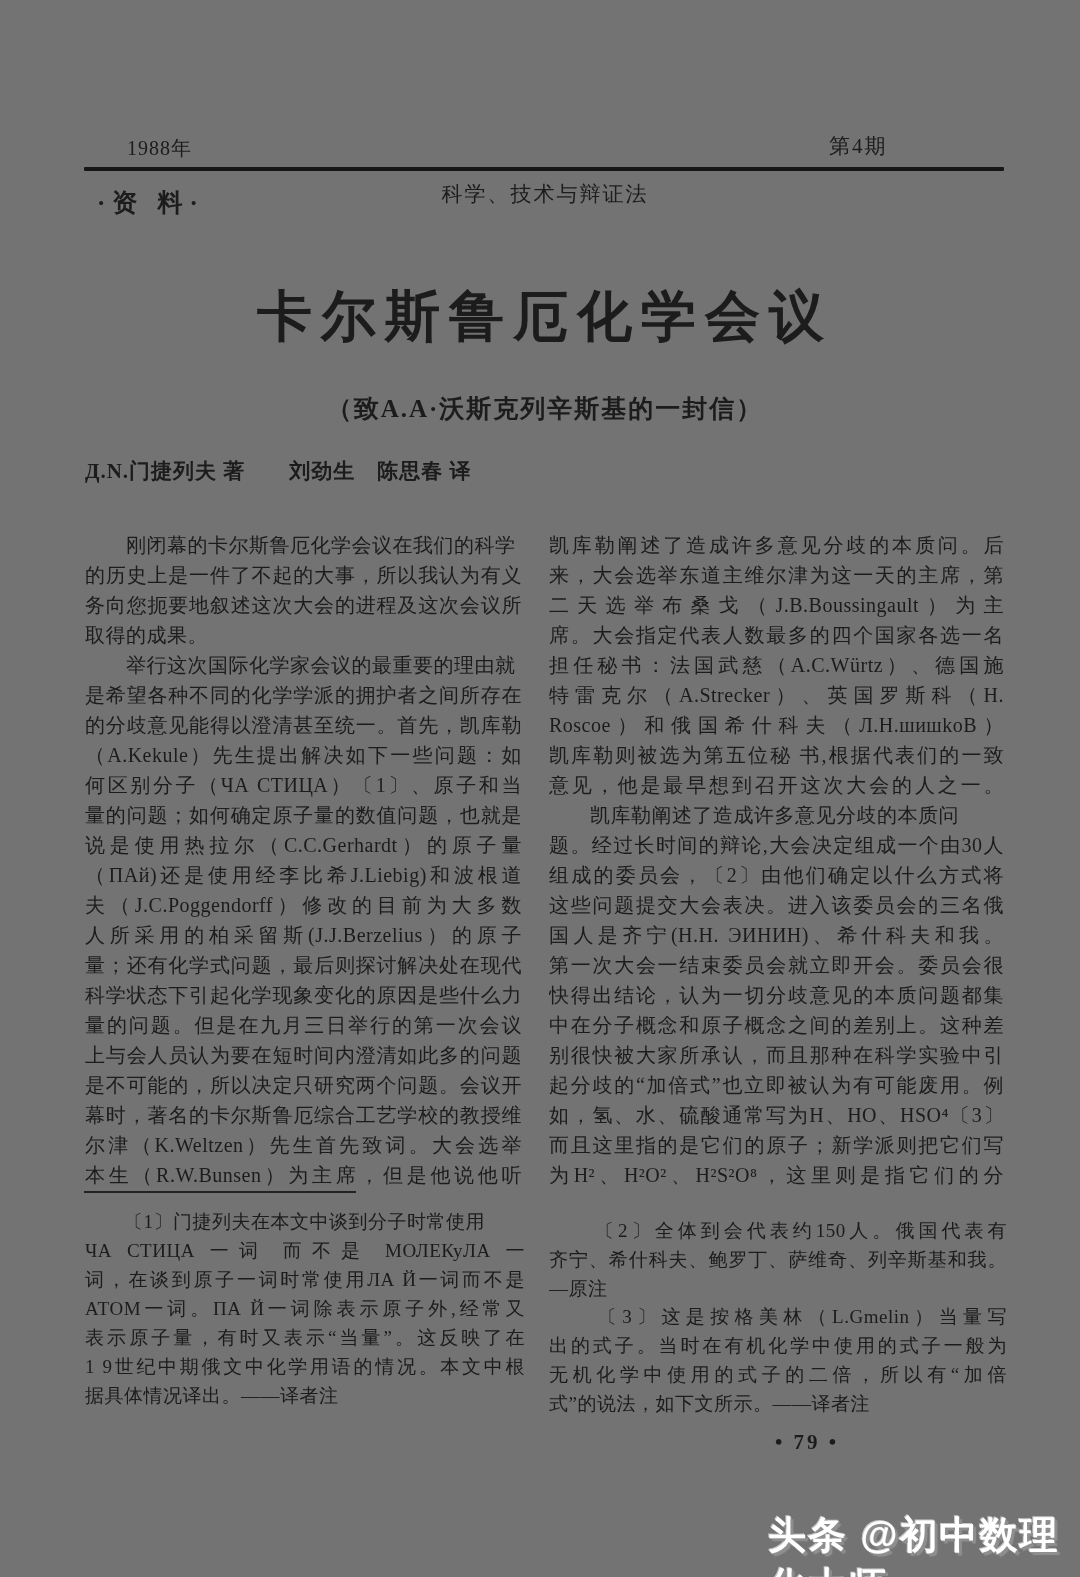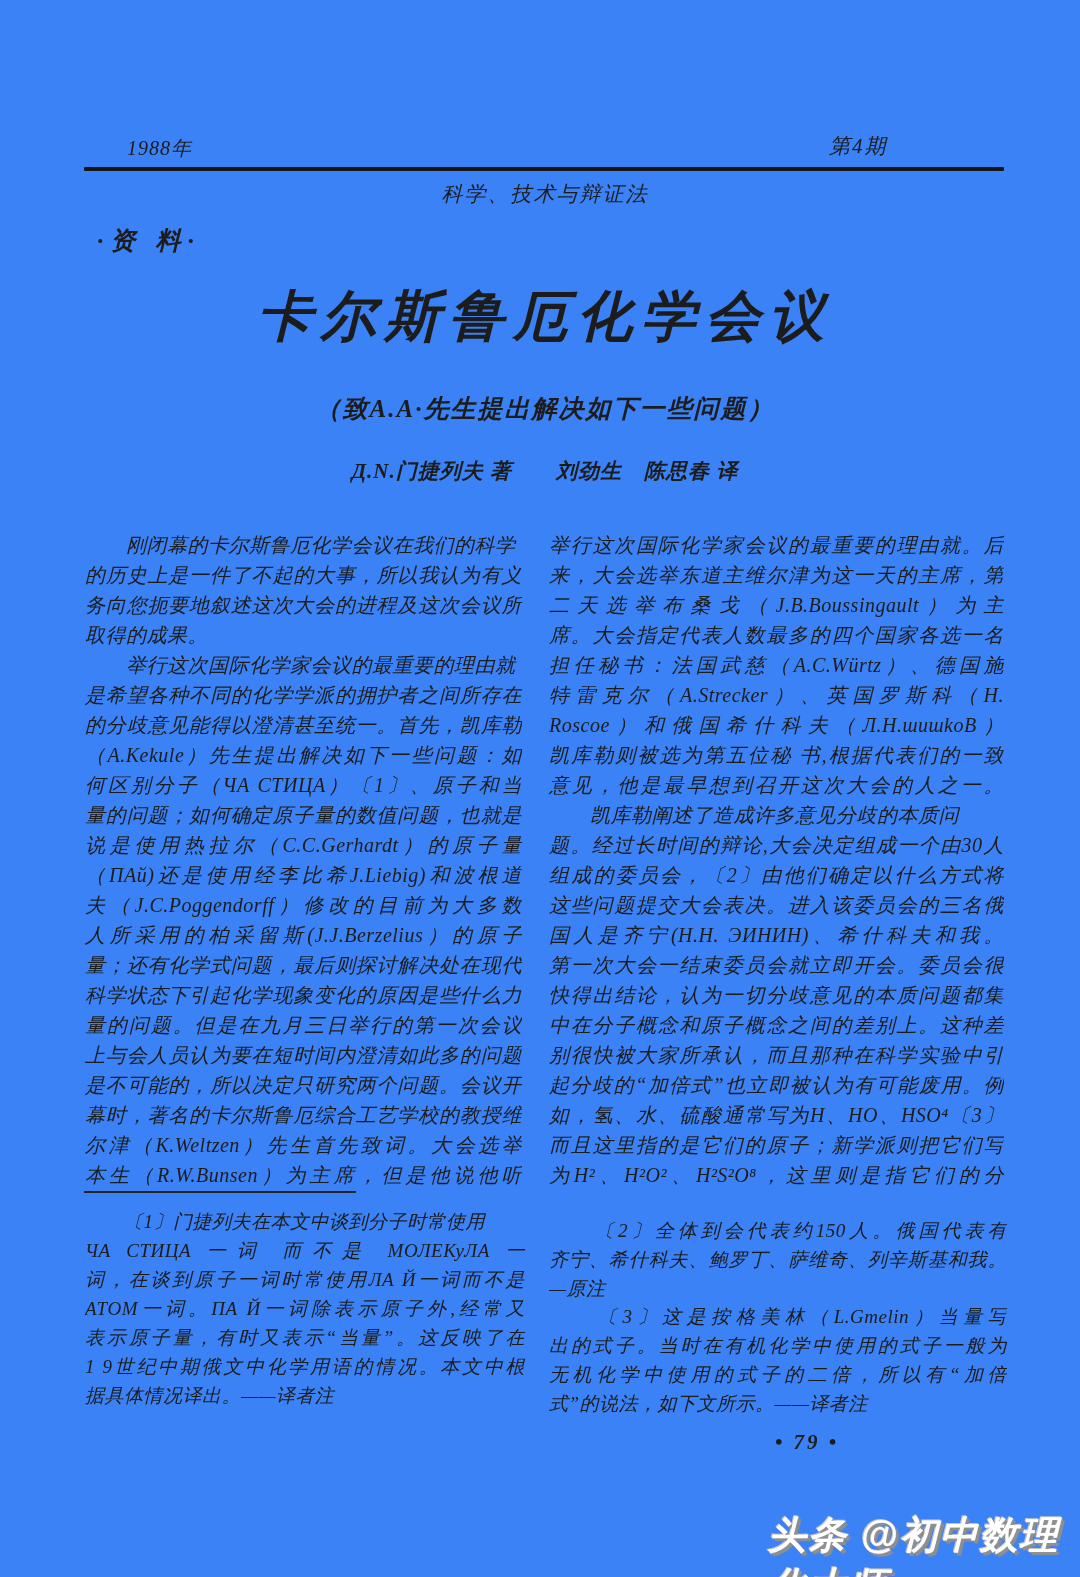--- a/index.html
+++ b/index.html
@@ -1,37 +1,36 @@
 <!DOCTYPE html>
 <html><head>
 <meta charset="utf-8">
 <style>
   html,body{margin:0;padding:0;background:#e8e8e6;}
   .page{
     position:relative;
     width:1080px;height:1577px;
     margin:0 auto;
-    background:#3b82f6;
+    background:#737373;
     font-family:"Liberation Serif","DejaVu Serif",serif;
     color:#1c1c1c;
     overflow:hidden;
-    font-style:italic;
   }
   
   .hdr-year{position:absolute;left:127px;top:135px;font-size:20px;letter-spacing:1px;}
   .hdr-journal{position:absolute;left:85px;width:920px;top:132px;text-align:center;font-size:21px;letter-spacing:2px;margin-top:48px;}
   .hdr-issue{position:absolute;left:829px;top:132px;font-size:21px;letter-spacing:2px;}
   .hdr-rule{position:absolute;left:84px;top:167px;width:920px;height:4px;background:#161616;border-radius:1px;}
-  .section-label{position:absolute;left:97px;top:186px;font-size:25px;font-weight:bold;letter-spacing:7px;margin-top:38px;}
+  .section-label{position:absolute;left:97px;top:186px;font-size:25px;font-weight:bold;letter-spacing:7px;}
   
   .title{position:absolute;left:85px;width:920px;top:280px;text-align:center;
          font-size:55px;font-weight:bold;letter-spacing:9px;}
   .subtitle{position:absolute;left:85px;width:920px;top:392px;text-align:center;
          font-size:25px;font-weight:bold;letter-spacing:2px;}
-  .byline{position:absolute;left:85px;width:920px;top:457px;text-align:center;
+  .byline{position:absolute;left:85px;width:920px;top:457px;text-align:left;
          font-size:21px;font-weight:bold;letter-spacing:1px;}
   
   .col-left{position:absolute;left:85px;top:530px;width:437px;}
   .col-right{position:absolute;left:549px;top:530px;width:455px;}
   .tline{height:30px;line-height:30px;font-size:20px;letter-spacing:0.5px;
          overflow:hidden;white-space:nowrap;text-align:left;}
   .tline.fill{white-space:normal;text-align:justify;text-align-last:justify;}
   .fnline{height:29px;line-height:29px;font-size:19px;letter-spacing:0.5px;
          overflow:hidden;white-space:nowrap;text-align:left;}
   .fnline.fill{white-space:normal;text-align:justify;text-align-last:justify;}
@@ -51,21 +50,21 @@
 <div class="page">
 
   <div class="hdr-year">1988年</div>
   <div class="hdr-journal">科学、技术与辩证法</div>
   <div class="hdr-issue">第4期</div>
   <div class="hdr-rule"></div>
 
   <div class="section-label">·资 料·</div>
 
   <div class="title">卡尔斯鲁厄化学会议</div>
-  <div class="subtitle">（致A.A·先生提出解决如下一些问题）</div>
+  <div class="subtitle">（致A.A·沃斯克列辛斯基的一封信）</div>
   <div class="byline">Д.N.门捷列夫 著　　刘劲生　陈思春 译</div>
 
   <div class="col-left">
       <div class="tline">　　刚闭幕的卡尔斯鲁厄化学会议在我们的科学</div>
       <div class="tline fill">的历史上是一件了不起的大事，所以我认为有义</div>
       <div class="tline fill">务向您扼要地叙述这次大会的进程及这次会议所</div>
       <div class="tline">取得的成果。</div>
       <div class="tline">　　举行这次国际化学家会议的最重要的理由就</div>
       <div class="tline fill">是希望各种不同的化学学派的拥护者之间所存在</div>
       <div class="tline fill">的分歧意见能得以澄清甚至统一。首先，凯库勒</div>
@@ -79,21 +78,21 @@
       <div class="tline fill">量；还有化学式问题，最后则探讨解决处在现代</div>
       <div class="tline fill">科学状态下引起化学现象变化的原因是些什么力</div>
       <div class="tline fill">量的问题。但是在九月三日举行的第一次会议</div>
       <div class="tline fill">上与会人员认为要在短时间内澄清如此多的问题</div>
       <div class="tline fill">是不可能的，所以决定只研究两个问题。会议开</div>
       <div class="tline fill">幕时，著名的卡尔斯鲁厄综合工艺学校的教授维</div>
       <div class="tline fill">尔津（K.Weltzen）先生首先致词。大会选举</div>
       <div class="tline fill">本生（R.W.Bunsen）为主席，但是他说他听</div>
     </div>
   <div class="col-right">
-      <div class="tline fill">举行这次国际化学家会议的最重要的理由就。后</div>
+      <div class="tline fill">凯库勒阐述了造成许多意见分歧的本质问。后</div>
       <div class="tline fill">来，大会选举东道主维尔津为这一天的主席，第</div>
       <div class="tline fill">二天选举布桑戈（J.B.Boussingault）为主</div>
       <div class="tline fill">席。大会指定代表人数最多的四个国家各选一名</div>
       <div class="tline fill">担任秘书：法国武慈（A.C.Würtz）、德国施</div>
       <div class="tline fill">特雷克尔（A.Strecker）、英国罗斯科（H.</div>
       <div class="tline fill">Roscoe）和俄国希什科夫（Л.Н.шишkoB）</div>
       <div class="tline fill">凯库勒则被选为第五位秘 书,根据代表们的一致</div>
       <div class="tline fill">意见，他是最早想到召开这次大会的人之一。</div>
       <div class="tline">　　凯库勒阐述了造成许多意见分歧的本质问</div>
       <div class="tline fill">题。经过长时间的辩论,大会决定组成一个由30人</div>

